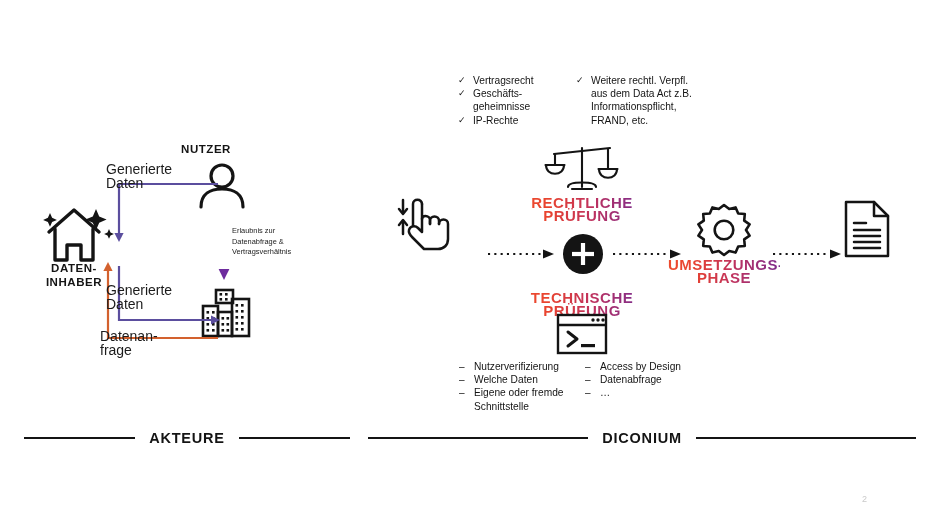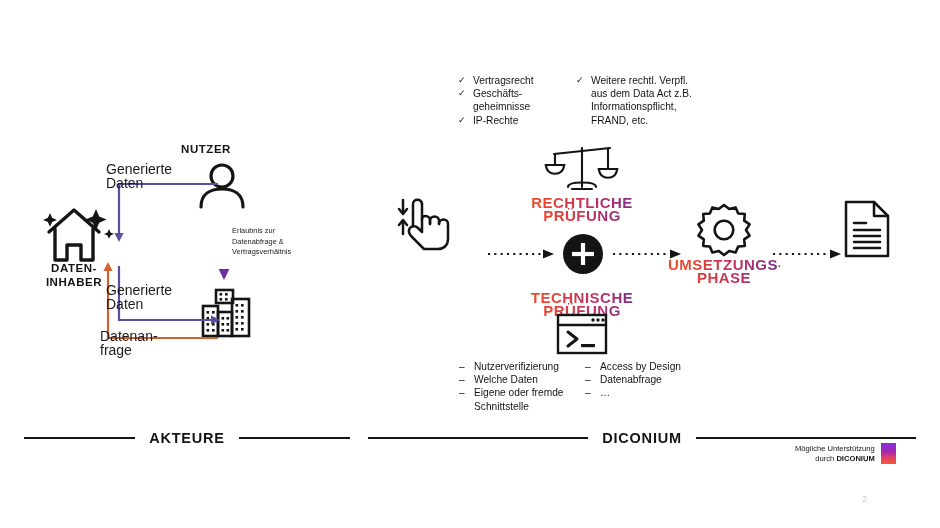--- a/index.html
+++ b/index.html
@@ -392,23 +392,16 @@
     <div class="ruleLbl">AKTEURE</div>
     <div class="ruleLine"></div>
   </div>
 
   <div class="abs ruleRow" style="left:368px;top:430px;width:548px;">
     <div class="ruleLine"></div>
     <div class="ruleLbl">DICONIUM</div>
     <div class="ruleLine"></div>
   </div>
 
-  <div class="abs badge" style="left:795px;top:443px;">
-    <div class="btxt">
-      <div>Mögliche Unterstützung</div>
-      <div><span>durch </span><b>DICONIUM</b></div>
-    </div>
-    <div class="bsq"></div>
-  </div>
 
   <div class="abs pagenum" style="left:862px;top:494px;">2</div>
 
 </div>
 
 </body></html>

